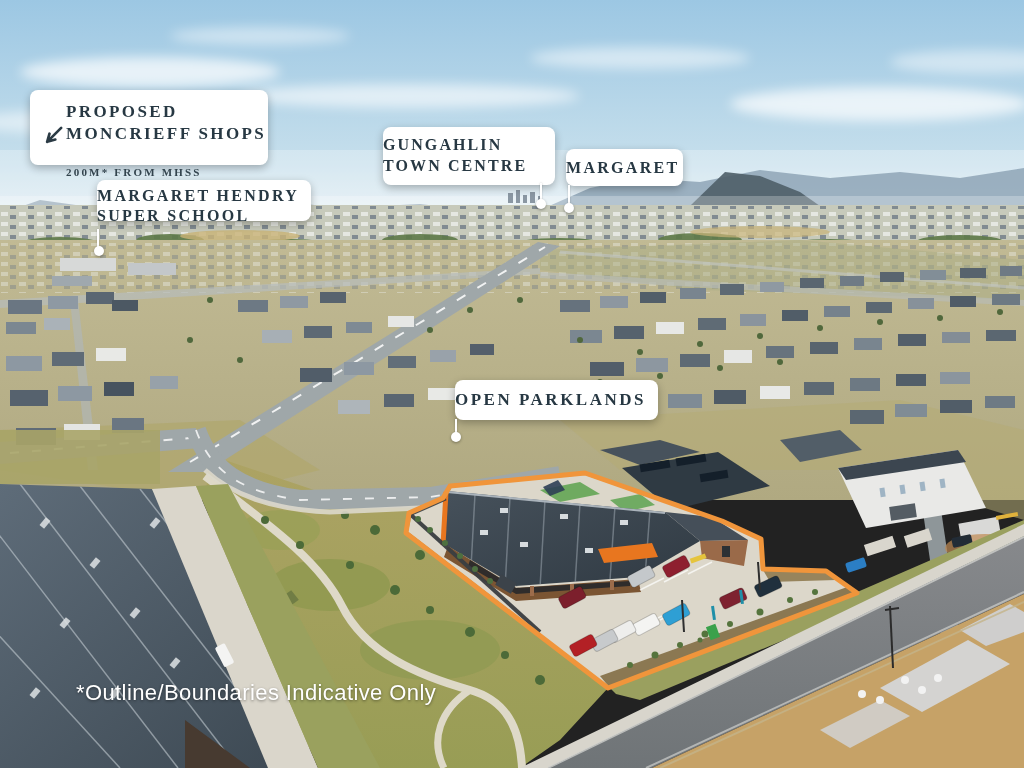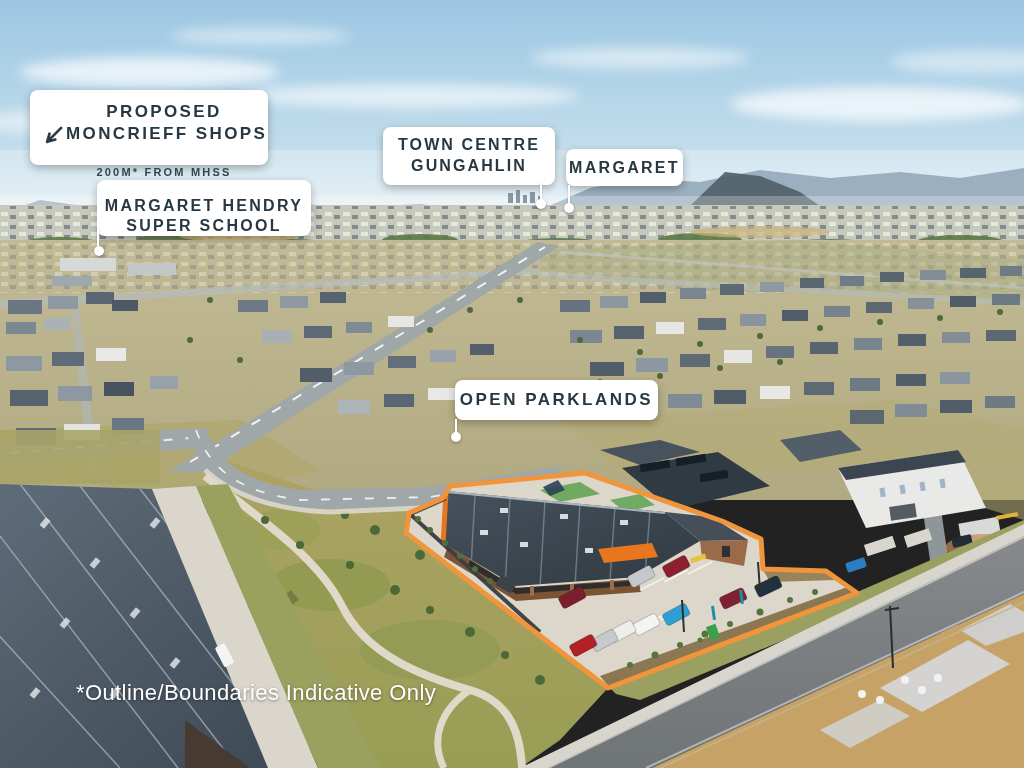--- a/index.html
+++ b/index.html
@@ -1,27 +1,27 @@
 <!DOCTYPE html>
 <html><head>
 <meta charset="utf-8">
 <style>
   html,body{margin:0;padding:0;background:#222;}
   .stage{position:relative;width:1024px;height:768px;overflow:hidden;
          font-family:"Liberation Sans",sans-serif;}
   .scene{position:absolute;inset:0;}
   .lbl{position:absolute;background:#fff;border-radius:8px;box-sizing:border-box;
        box-shadow:0 3px 8px rgba(0,0,0,.28);color:#273843;font-weight:700;
-       text-align:center;white-space:nowrap;}
+       white-space:nowrap;font-family:Liberation Serif, serif;}
   .lbl .ln{display:block;}
   .lbl-proposed{left:30px;top:90px;width:238px;height:75px;padding:11px 6px 0 36px;
        font-size:17px;letter-spacing:2.4px;line-height:1.3;}
   .lbl-proposed .sub{font-size:11px;letter-spacing:2.2px;margin-top:20px;color:#33444e;}
   .arrowbox{position:absolute;left:9px;top:32px;width:28px;height:28px;}
-  .lbl-school{left:97px;top:180px;width:214px;height:56px;padding-top:16px;
+  .lbl-school{left:97px;top:180px;width:214px;height:41px;padding-top:6px;
        font-size:16px;letter-spacing:2.3px;line-height:1.25;}
   .lbl-gungahlin{left:383px;top:127px;width:172px;height:58px;padding-top:8px;
        font-size:16px;letter-spacing:2.1px;line-height:1.3;}
   .lbl-bunnings{left:566px;top:149px;width:117px;height:37px;line-height:37px;
        font-size:16px;letter-spacing:2.3px;}
   .lbl-parklands{left:455px;top:380px;width:203px;height:40px;line-height:40px;
        font-size:17px;letter-spacing:2.5px;}
   .leader{position:absolute;width:2px;background:#fff;box-shadow:0 0 2px rgba(0,0,0,.25);}
   .ldot{position:absolute;width:10px;height:10px;border-radius:50%;background:#fff;
        box-shadow:0 1px 3px rgba(0,0,0,.35);}
@@ -460,22 +460,22 @@
   </div>
 
   <div class="lbl lbl-school">
     <span class="ln">MARGARET HENDRY</span>
     <span class="ln">SUPER SCHOOL</span>
   </div>
   <div class="leader ld-s"></div>
   <div class="ldot dot-s"></div>
 
   <div class="lbl lbl-gungahlin">
+    <span class="ln">GUNGAHLIN</span>
     <span class="ln">TOWN CENTRE</span>
-    <span class="ln">GUNGAHLIN</span>
   </div>
   <div class="leader ld-g"></div>
   <div class="ldot dot-g"></div>
 
   <div class="lbl lbl-bunnings">
     <span class="ln">MARGARET</span>
   </div>
   <div class="leader ld-b"></div>
   <div class="ldot dot-b"></div>
 

